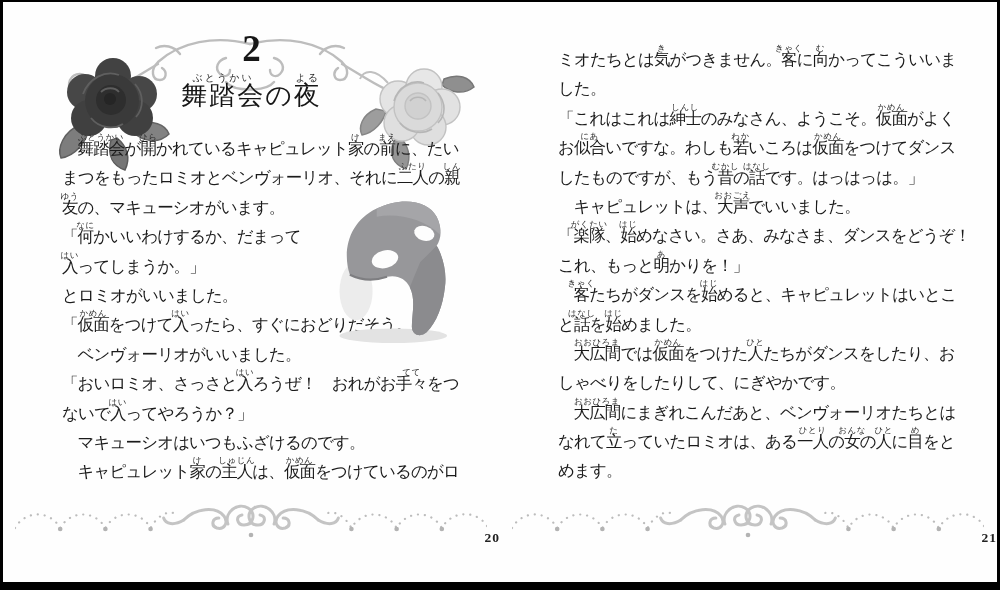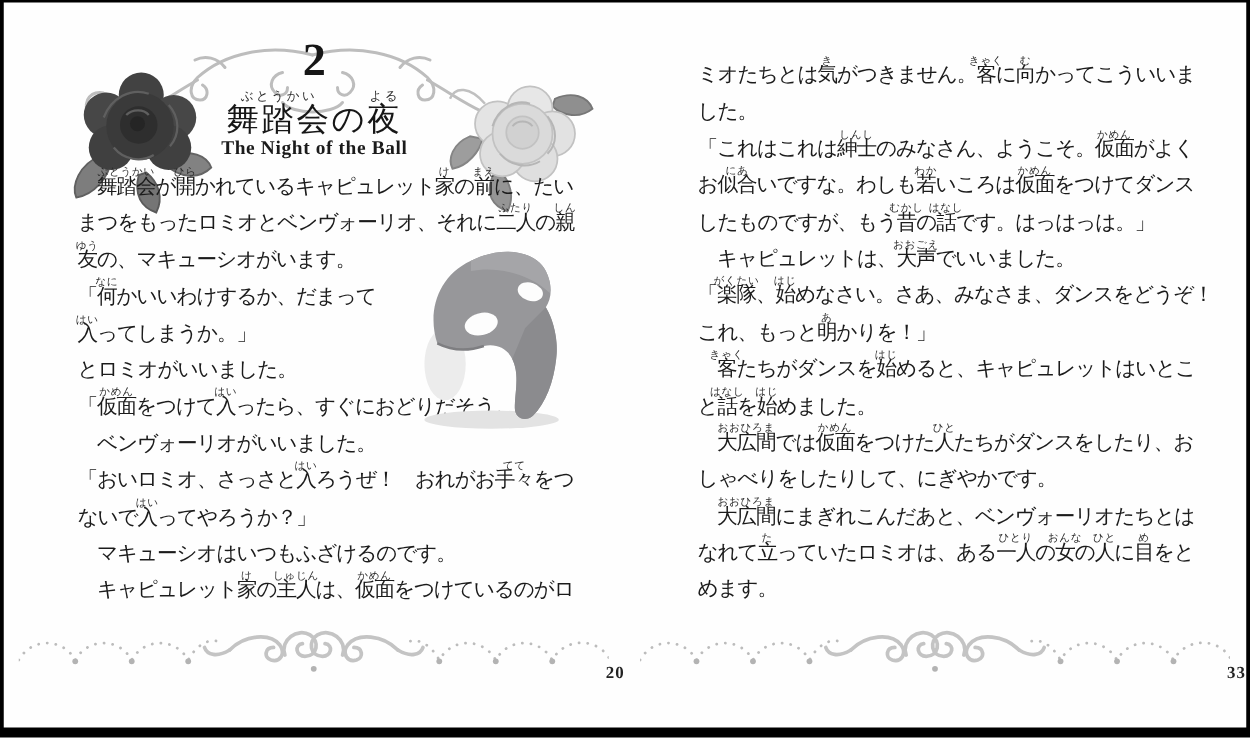--- a/index.html
+++ b/index.html
@@ -126,21 +126,20 @@
       <g fill="none" stroke="#b6b6b6" stroke-width="1.6">
         <path d="M36,44 C40,30 54,22 66,26"></path>
         <path d="M80,36 C88,46 88,58 80,66"></path>
         <path d="M42,66 C50,76 64,78 74,72"></path>
         <path d="M52,44 C56,39 64,39 68,44"></path>
       </g>
     </svg>
 
     <div class="chapter-number">2</div>
     <div class="chapter-title"><span class="seg">舞踏会<span class="furi">ぶとうかい</span></span>の<span class="seg">夜<span class="furi">よる</span></span></div>
-    <div class="chapter-subtitle">The Night of the Ball</div>
 
     <div class="body-text"><div class="textline">　<span class="seg">舞踏会<span class="furi">ぶとうかい</span></span>が<span class="seg">開<span class="furi">ひら</span></span>かれているキャピュレット<span class="seg">家<span class="furi">け</span></span>の<span class="seg">前<span class="furi">まえ</span></span>に、たい</div><div class="textline">まつをもったロミオとベンヴォーリオ、それに<span class="seg">二人<span class="furi">ふたり</span></span>の<span class="seg">親<span class="furi">しん</span></span></div><div class="textline"><span class="seg">友<span class="furi">ゆう</span></span>の、マキューシオがいます。</div><div class="textline">「<span class="seg">何<span class="furi">なに</span></span>かいいわけするか、だまって</div><div class="textline"><span class="seg">入<span class="furi">はい</span></span>ってしまうか。」</div><div class="textline">とロミオがいいました。</div><div class="textline">「<span class="seg">仮面<span class="furi">かめん</span></span>をつけて<span class="seg">入<span class="furi">はい</span></span>ったら、すぐにおどりだそう。」</div><div class="textline">　ベンヴォーリオがいいました。</div><div class="textline">「おいロミオ、さっさと<span class="seg">入<span class="furi">はい</span></span>ろうぜ！　おれがお<span class="seg">手々<span class="furi">てて</span></span>をつ</div><div class="textline">ないで<span class="seg">入<span class="furi">はい</span></span>ってやろうか？」</div><div class="textline">　マキューシオはいつもふざけるのです。</div><div class="textline">　キャピュレット<span class="seg">家<span class="furi">け</span></span>の<span class="seg">主人<span class="furi">しゅじん</span></span>は、<span class="seg">仮面<span class="furi">かめん</span></span>をつけているのがロ</div></div>
 
     <svg class="mask-illo" width="145" height="155" viewBox="0 0 130 150">
       <ellipse cx="58" cy="141" rx="52" ry="7" fill="#e3e3e3"></ellipse>
       <ellipse cx="22" cy="98" rx="16" ry="28" fill="#ececec"></ellipse>
       <path d="M16,82 C8,58 16,30 42,18 C66,6 92,10 100,26 C106,38 104,48 100,54
                C106,64 110,80 108,94 C106,112 100,128 90,138 C84,143 76,140 76,132
                C76,120 80,106 74,94 C70,86 62,82 52,84 C40,88 28,88 16,82 Z" fill="#97979a"></path>
       <path d="M100,54 C106,64 110,80 108,94 C106,112 100,128 90,138 C84,143 76,140 76,132
@@ -199,16 +198,16 @@
       <g fill="none" stroke="#c4c4c4" stroke-width="3" stroke-linecap="round">
         <path d="M168,22 C180,10 200,8 208,18 C213,25 208,32 201,30 C195,28 196,20 203,20"></path>
         <path d="M302,22 C290,10 270,8 262,18 C257,25 262,32 269,30 C275,28 274,20 267,20"></path>
         <path d="M212,26 C208,14 222,4 232,10 C240,15 238,27 228,27 C221,27 219,18 226,17"></path>
         <path d="M258,26 C262,14 248,4 238,10 C230,15 232,27 242,27 C249,27 251,18 244,17"></path>
         <path d="M168,22 C158,28 150,26 148,20"></path>
         <path d="M302,22 C312,28 320,26 322,20"></path>
       </g>
     </svg>
 
-    <div class="page-number">33</div>
+    <div class="page-number">21</div>
   </section>
 
 </div>
 
 </body></html>

